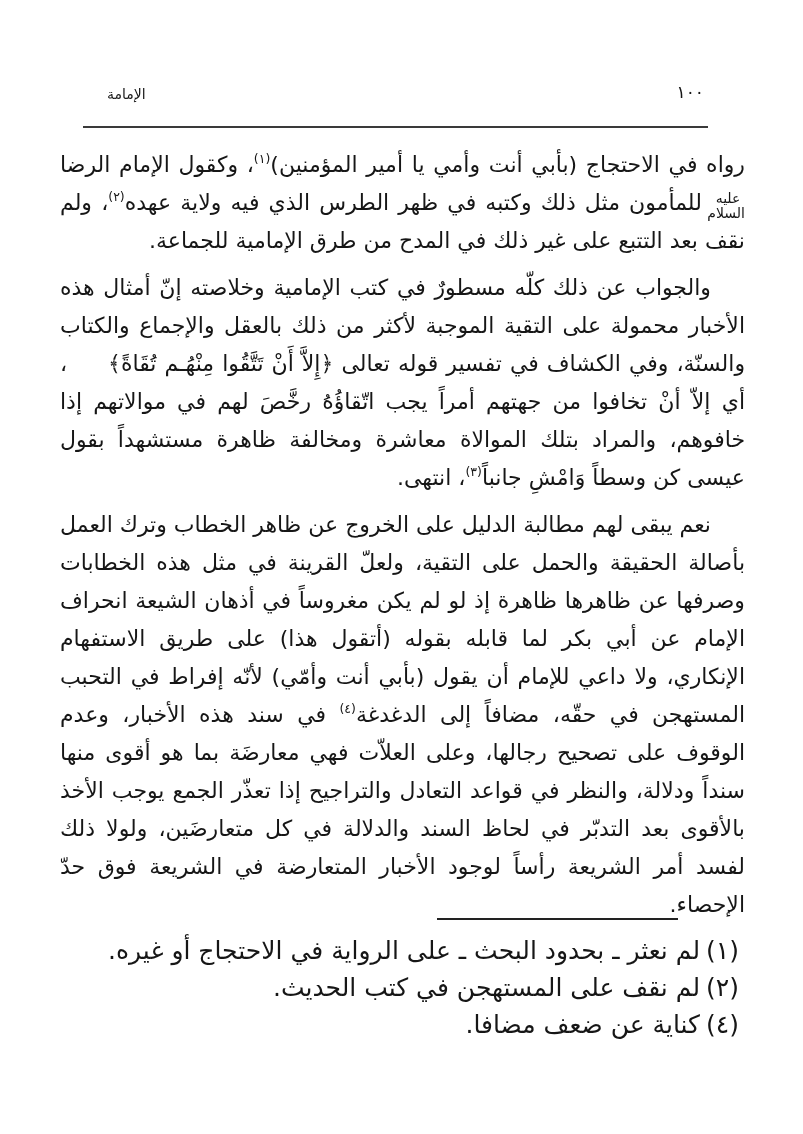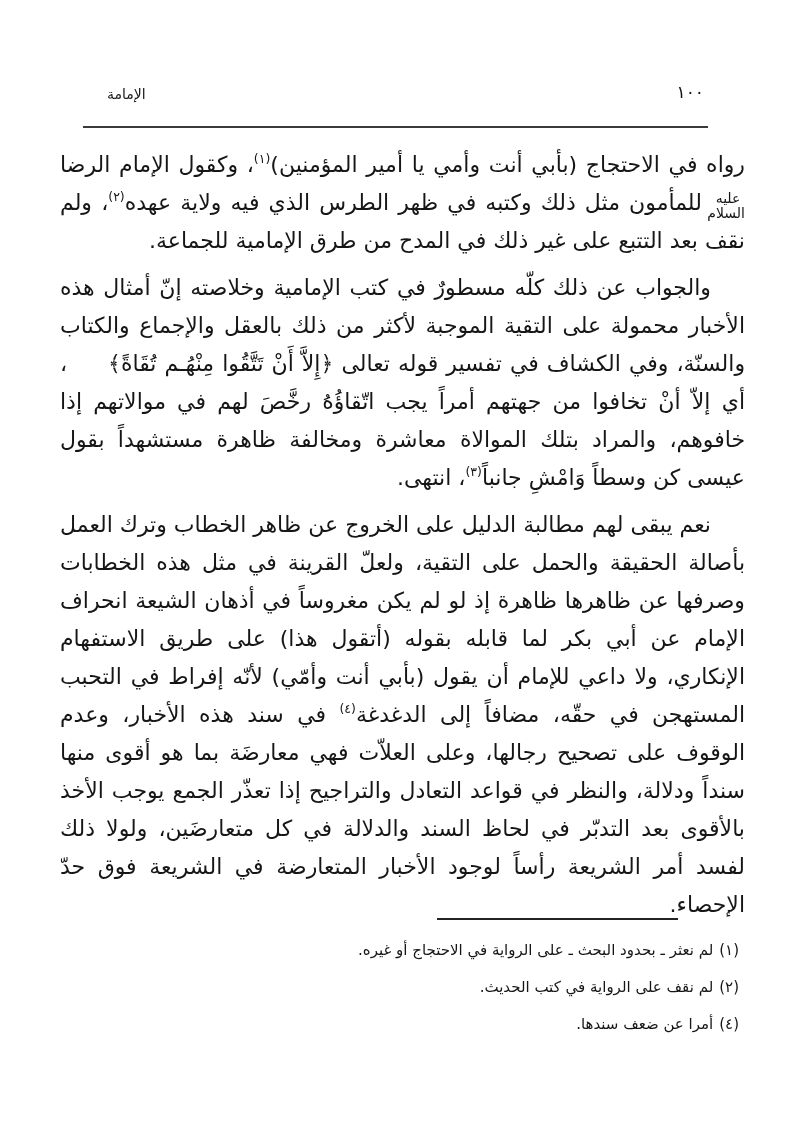--- a/index.html
+++ b/index.html
@@ -54,21 +54,21 @@
     line-height:1.05;
     text-align:center;
     vertical-align:-8px;
     white-space:normal;
   }
   .seg-quran{letter-spacing:0.5px;margin-left:41px;}
   
   .footnotes{
     position:absolute;
     top:918px;right:58px;left:58px;
-    font-size:15px;
+    font-size:25px;
     line-height:37px;
   }
   .fn-sep{
     width:241px;height:2px;
     background:#222222;
     margin:0 67px 12px 0; 
   }
   .fn{
     text-align:start;
     padding-right:6px;
@@ -92,18 +92,18 @@
         <p class="para"><span class="seg-text">رواه في الاحتجاج (بأبي أنت وأمي يا أمير المؤمنين)</span><span class="seg-sup">(١)</span><span class="seg-text">، وكقول الإمام الرضا </span><span class="seg-honorific">عليه السلام</span><span class="seg-text"> للمأمون مثل ذلك وكتبه في ظهر الطرس الذي فيه ولاية عهده</span><span class="seg-sup">(٢)</span><span class="seg-text">، ولم نقف بعد التتبع على غير ذلك في المدح من طرق الإمامية للجماعة.</span></p>
         <p class="para indent"><span class="seg-text">والجواب عن ذلك كلّه مسطورٌ في كتب الإمامية وخلاصته إنّ أمثال هذه الأخبار محمولة على التقية الموجبة لأكثر من ذلك بالعقل والإجماع والكتاب والسنّة، وفي الكشاف في تفسير قوله تعالى </span><span class="seg-quran">﴿إِلاَّ أَنْ تَتَّقُوا مِنْهُـم تُقَاةً﴾</span><span class="seg-text">، أي إلاّ أنْ تخافوا من جهتهم أمراً يجب اتّقاؤُهُ رخَّصَ لهم في موالاتهم إذا خافوهم، والمراد بتلك الموالاة معاشرة ومخالفة ظاهرة مستشهداً بقول عيسى كن وسطاً وَامْشِ جانباً</span><span class="seg-sup">(٣)</span><span class="seg-text">، انتهى.</span></p>
         <p class="para indent"><span class="seg-text">نعم يبقى لهم مطالبة الدليل على الخروج عن ظاهر الخطاب وترك العمل بأصالة الحقيقة والحمل على التقية، ولعلّ القرينة في مثل هذه الخطابات وصرفها عن ظاهرها ظاهرة إذ لو لم يكن مغروساً في أذهان الشيعة انحراف الإمام عن أبي بكر لما قابله بقوله (أتقول هذا) على طريق الاستفهام الإنكاري، ولا داعي للإمام أن يقول (بأبي أنت وأمّي) لأنّه إفراط في التحبب المستهجن في حقّه، مضافاً إلى الدغدغة</span><span class="seg-sup">(٤)</span><span class="seg-text"> في سند هذه الأخبار، وعدم الوقوف على تصحيح رجالها، وعلى العلاّت فهي معارضَة بما هو أقوى منها سنداً ودلالة، والنظر في قواعد التعادل والتراجيح إذا تعذّر الجمع يوجب الأخذ بالأقوى بعد التدبّر في لحاظ السند والدلالة في كل متعارضَين، ولولا ذلك لفسد أمر الشريعة رأساً لوجود الأخبار المتعارضة في الشريعة فوق حدّ الإحصاء.</span></p>
       </div>
   </div>
 
   <div class="footnotes">
     <div class="fn-sep"></div>
     <div>
         <div class="fn"><span class="fn-num">(١)</span><span class="fn-text">لم نعثر ـ بحدود البحث ـ على الرواية في الاحتجاج أو غيره.</span></div>
-        <div class="fn"><span class="fn-num">(٢)</span><span class="fn-text">لم نقف على الرواية في كتب الحديث.</span></div>
-        <div class="fn"><span class="fn-num">(٤)</span><span class="fn-text">أمرا عن ضعف سندها.</span></div>
+        <div class="fn"><span class="fn-num">(٢)</span><span class="fn-text">لم نقف على المستهجن في كتب الحديث.</span></div>
+        <div class="fn"><span class="fn-num">(٤)</span><span class="fn-text">كناية عن ضعف مضافا.</span></div>
       </div>
   </div>
 
 </div>
 
 </body></html>

